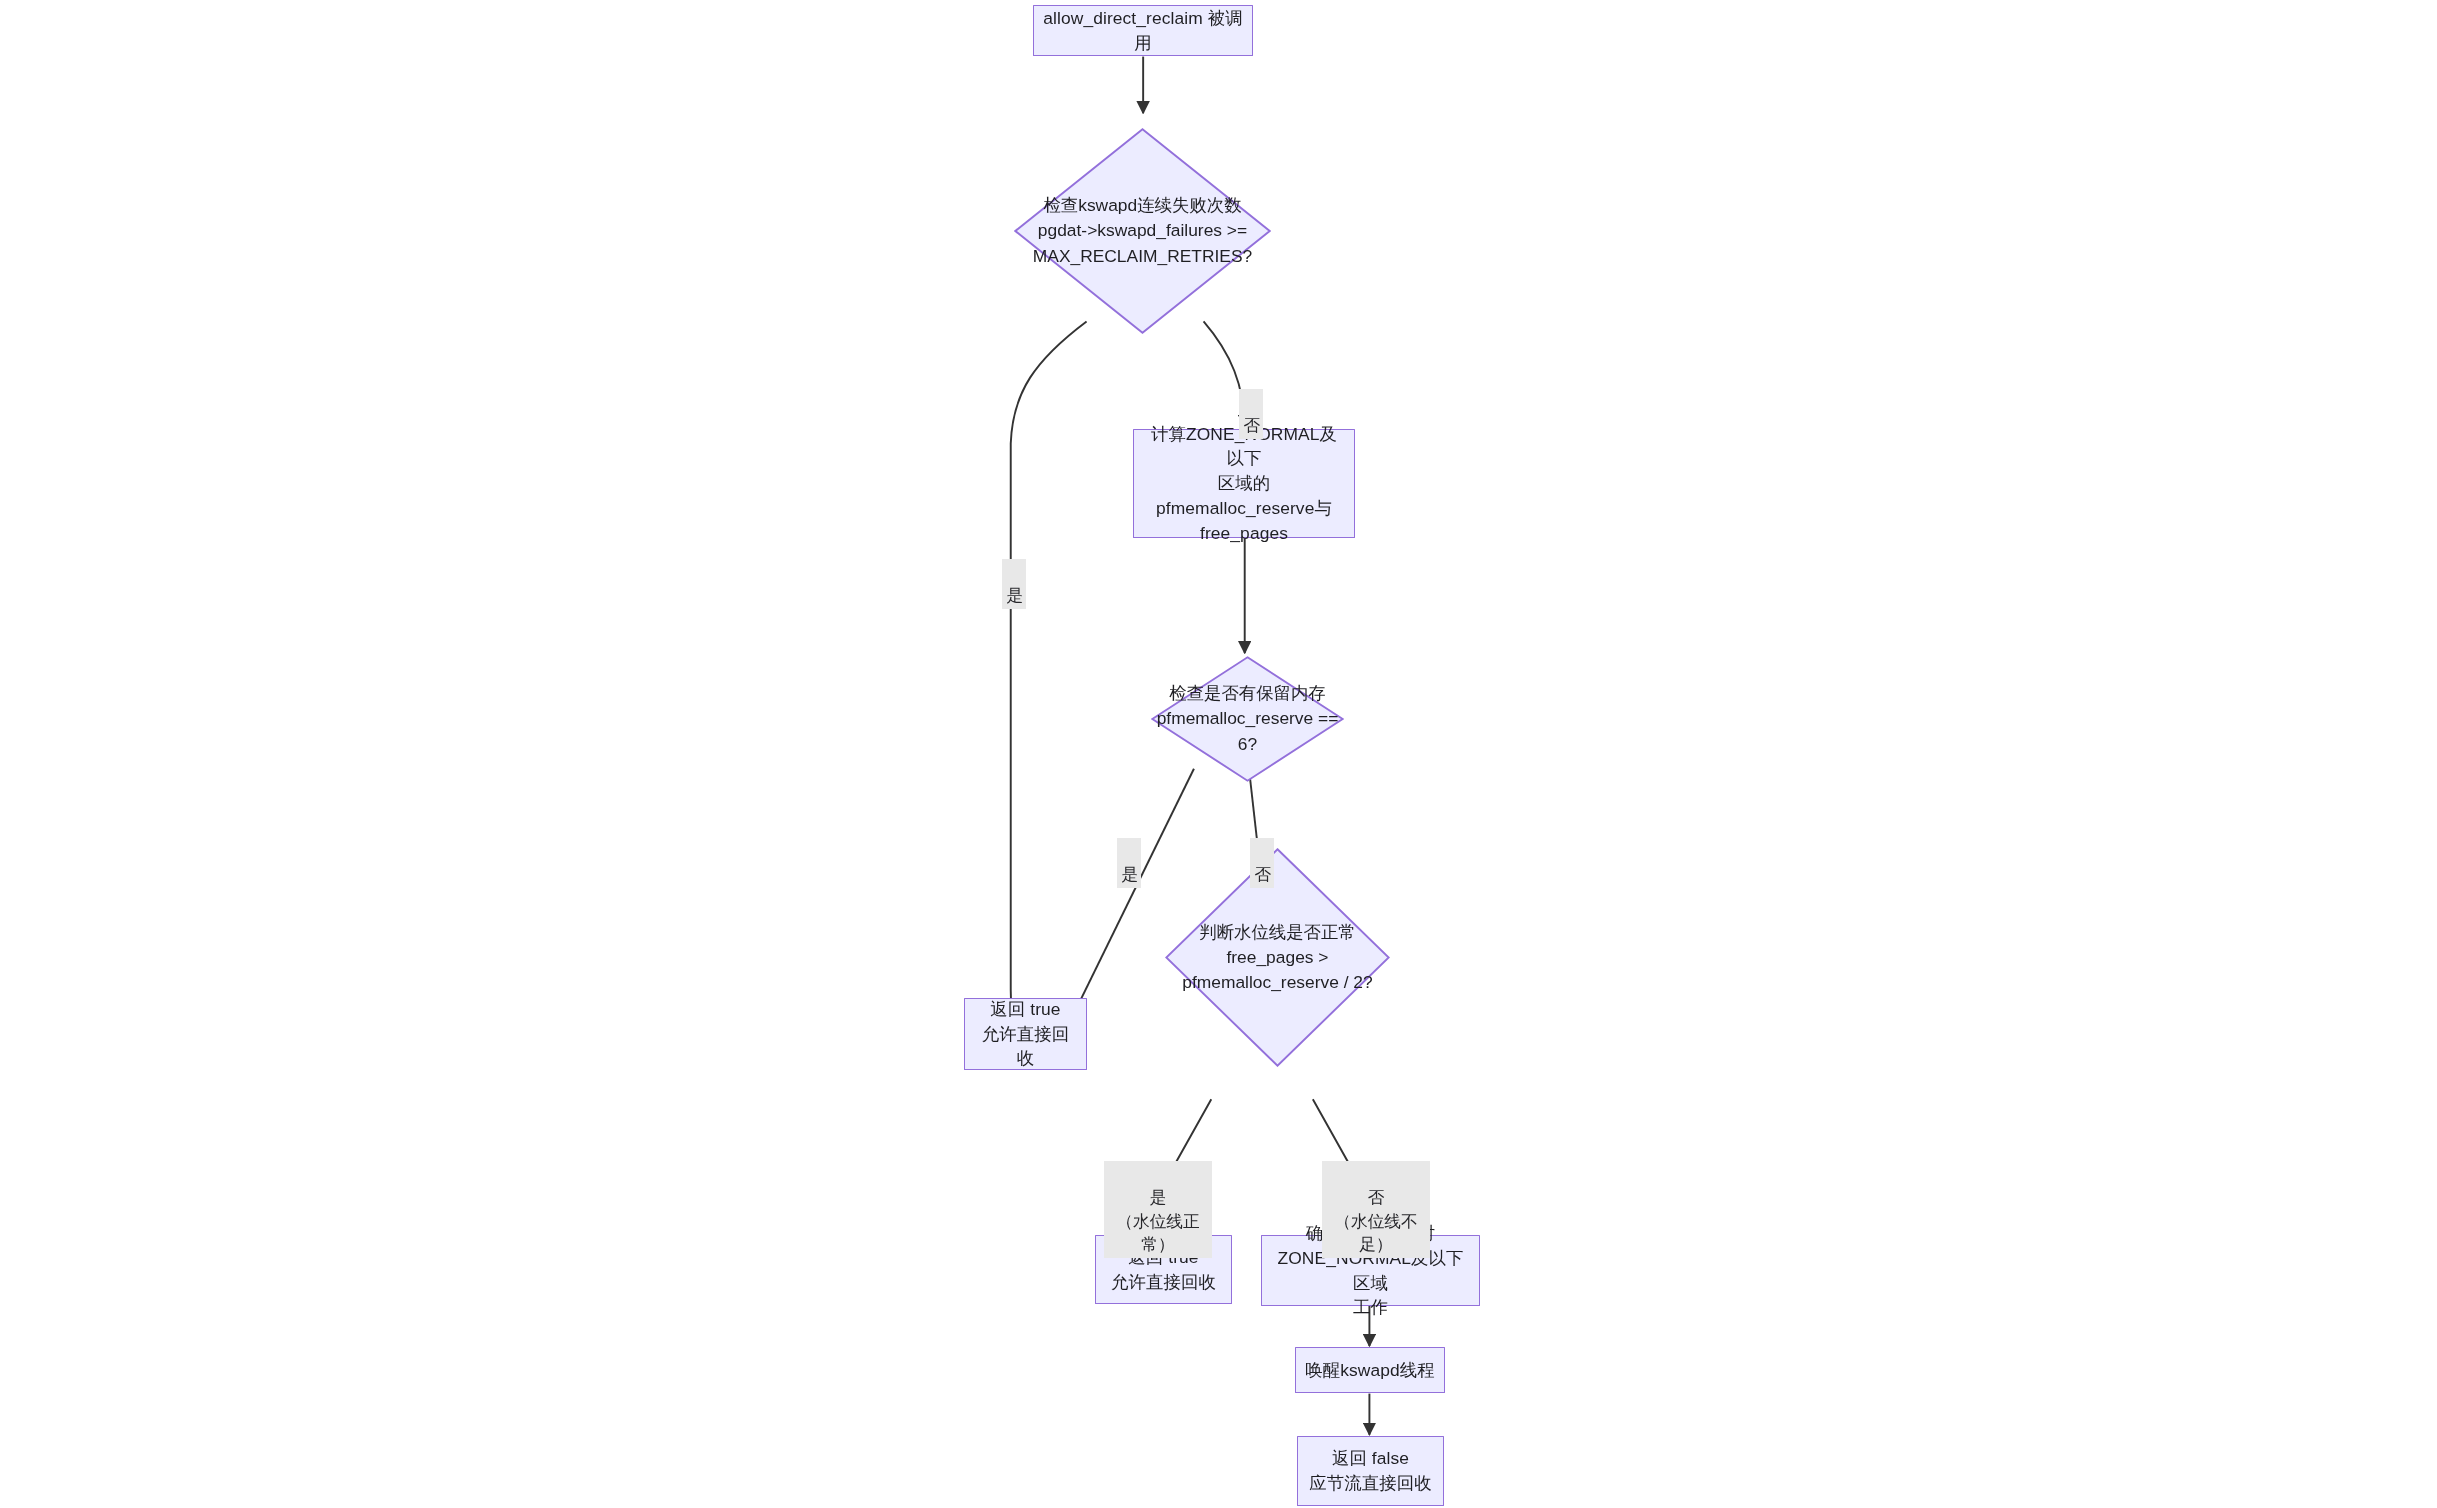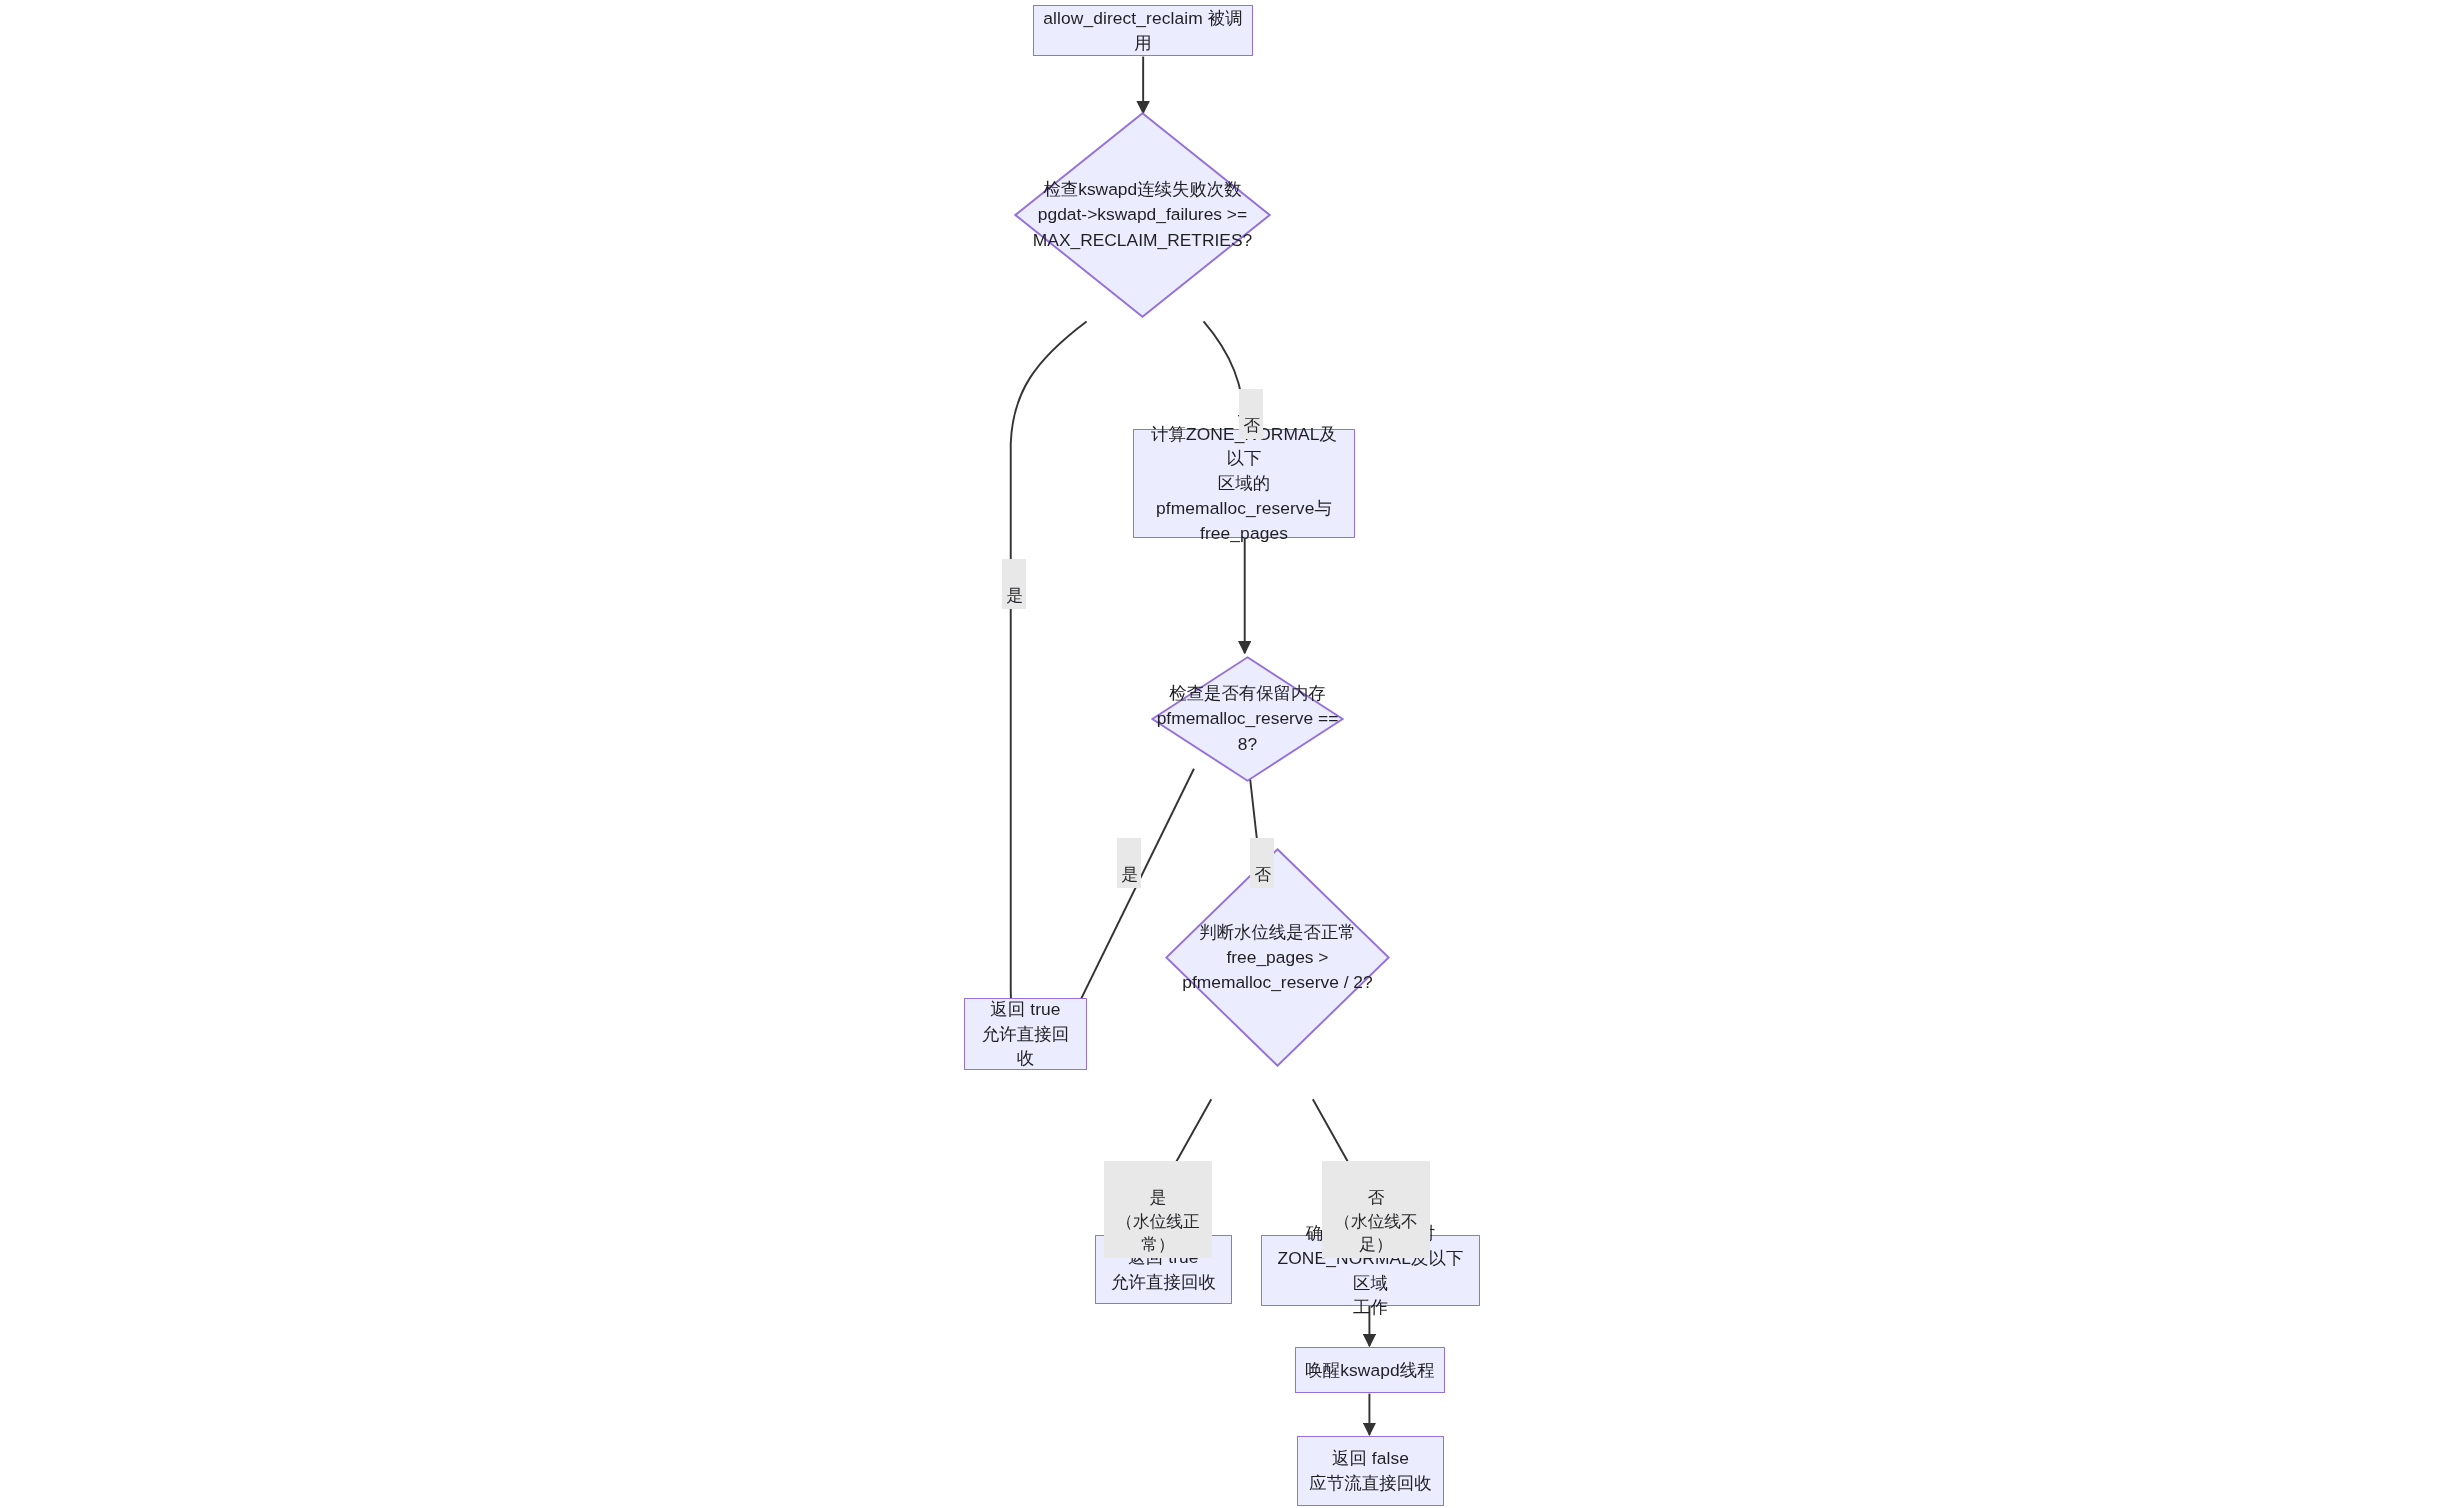--- a/index.html
+++ b/index.html
@@ -83,42 +83,42 @@
     <path d="M 2130 2030 L 2130 2094" fill="none" stroke="#333333" stroke-width="3" marker-end="url(#arrow)"></path>
 
     <path d="M 2130 2168 L 2130 2232" fill="none" stroke="#333333" stroke-width="3" marker-end="url(#arrow)"></path>
   </svg>
 
   <div class="node rect" style="left:1033px;top:5.1px;width:220px;height:51px;">
     <span class="txt">allow_direct_reclaim 被调
 用</span>
   </div>
 
-  <div class="diamond" style="left:1014px;top:112px;width:257px;height:206px;">
+  <div class="diamond" style="left:1014px;top:128px;width:257px;height:206px;">
     <svg class="shape" viewBox="0 0 400 320" preserveAspectRatio="none">
       <polygon points="200,2 398,160 200,318 2,160" fill="#ECECFF" stroke="#9370DB" stroke-width="3"></polygon>
     </svg>
     <span class="txt">检查kswapd连续失败次数
 pgdat-&gt;kswapd_failures &gt;=
 MAX_RECLAIM_RETRIES?</span>
   </div>
 
   <div class="node rect" style="left:1133px;top:429px;width:222px;height:109px;">
     <span class="txt">计算ZONE_NORMAL及以下
 区域的
 pfmemalloc_reserve与
 free_pages</span>
   </div>
 
   <div class="diamond" style="left:1151px;top:656px;width:193px;height:126px;">
     <svg class="shape" viewBox="0 0 300 196" preserveAspectRatio="none">
       <polygon points="150,2 298,98 150,194 2,98" fill="#ECECFF" stroke="#9370DB" stroke-width="3"></polygon>
     </svg>
     <span class="txt">检查是否有保留内存
-pfmemalloc_reserve == 8?</span>
+pfmemalloc_reserve == 6?</span>
   </div>
 
   <div class="node rect" style="left:964px;top:998px;width:123px;height:72px;">
     <span class="txt">返回 true
 允许直接回收</span>
   </div>
 
   <div class="diamond" style="left:1165px;top:848px;width:225px;height:219px;">
     <svg class="shape" viewBox="0 0 350 340" preserveAspectRatio="none">
       <polygon points="175,2 348,170 175,338 2,170" fill="#ECECFF" stroke="#9370DB" stroke-width="3"></polygon>

